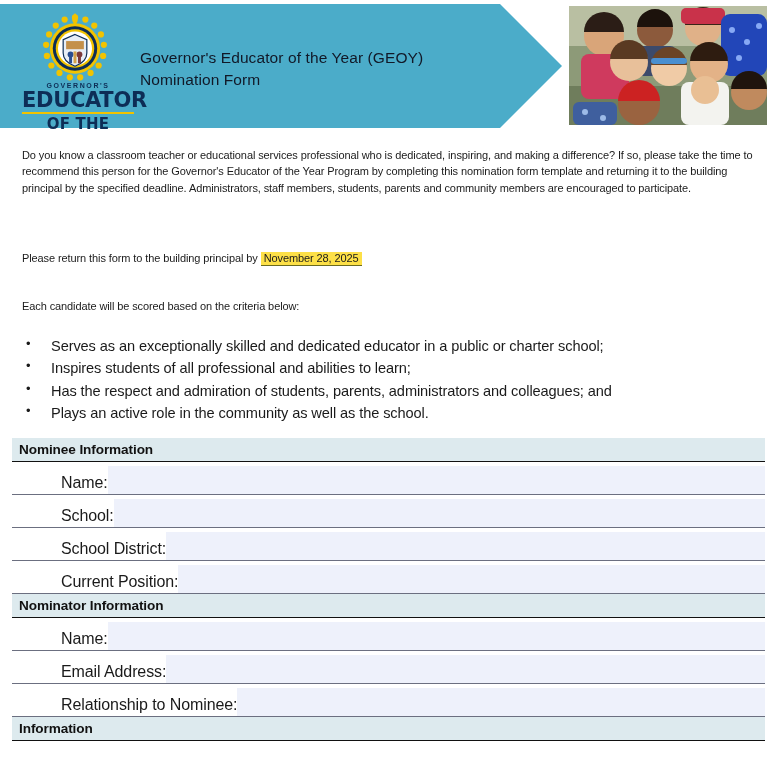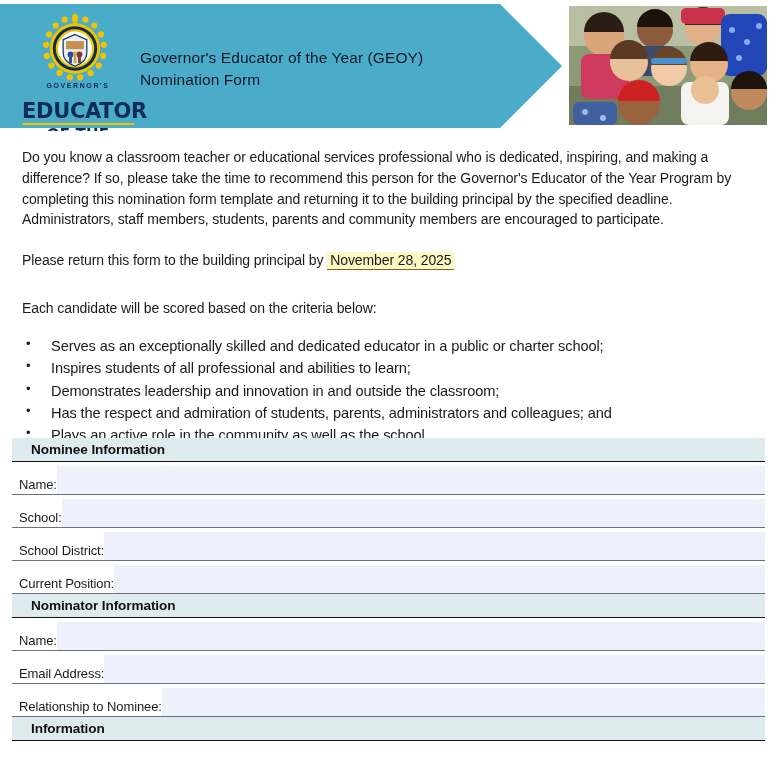--- a/index.html
+++ b/index.html
@@ -61,21 +61,21 @@
     letter-spacing: 1.6px;
     color: #0d2d56;
     display: block;
   }
   .logo-educator {
     font-size: 21px;
     font-weight: bold;
     letter-spacing: -0.3px;
     color: #0d2d56;
     display: block;
-    margin-top: 12px;
+    margin-top: 1px;
     font-family: "DejaVu Sans", sans-serif;
     border-bottom: 2.5px solid #f2c300;
     padding-bottom: 1px;
   }
   .logo-ofyear {
     font-size: 15px;
     font-weight: bold;
     letter-spacing: 0.2px;
     color: #0d2d56;
     display: block;
@@ -108,31 +108,31 @@
   .content {
     position: absolute;
     left: 0;
     top: 131px;
     width: 776px;
   }
   .para {
     position: absolute;
     left: 22px;
     width: 738px;
-    font-size: 14px;
+    font-size: 11px;
     line-height: 1.485;
     color: #1a1a1a;
     letter-spacing: -0.1px;
   }
   #intro-para { top: 16px; }
   #return-para { top: 119px; }
   #criteria-para { top: 167px; }
 
   .highlight {
-    background: #fef9c3;
+    background: #fde047;
     border-bottom: 1px solid #6b6b20;
     padding: 0 3px 1px 3px;
   }
 
   .bullets {
     position: absolute;
     top: 204px;
     left: 22px;
     width: 738px;
     margin: 0;
@@ -162,44 +162,45 @@
     left: 12px;
     top: 307px;
     width: 753px;
   }
   .section-head {
     background: #DDEAEE;
     border-bottom: 1.6px solid #111;
     font-size: 13.6px;
     font-weight: bold;
     color: #111;
-    padding: 3px 0 3px 19px;
+    padding: 3px 0 3px 7px;
     letter-spacing: -0.1px;
     height: 17px;
     line-height: 17px;
     box-sizing: content-box;
   }
   .field-row {
     display: flex;
     align-items: flex-end;
     height: 33px;
     border-bottom: 1.3px solid #6b6f80;
     box-sizing: border-box;
   }
   .field-label {
-    font-size: 13px;
+    font-size: 16px;
     color: #1a1a1a;
     letter-spacing: -0.1px;
     padding: 0 0 2px 7px;
     white-space: nowrap;
     flex: 0 0 auto;
     background: #ffffff;
     align-self: stretch;
     display: flex;
     align-items: flex-end;
+    margin-left: 42px;
   }
   .field-input {
     flex: 1 1 auto;
     align-self: stretch;
     background: #EEF1FB;
     margin-top: 4px;
   }
 </style>
 </head>
 <body>
@@ -332,21 +333,20 @@
 
   <div class="para" id="intro-para">Do you know a classroom teacher or educational services professional who is dedicated, inspiring, and making a difference? If so, please take the time to recommend this person for the Governor's Educator of the Year Program by completing this nomination form template and returning it to the building principal by the specified deadline. Administrators, staff members, students, parents and community members are encouraged to participate.</div>
 
   <div class="para" id="return-para"><span>Please return this form to the building principal by </span><span class="highlight">November 28, 2025</span></div>
 
   <div class="para" id="criteria-para">Each candidate will be scored based on the criteria below:</div>
 
   <ul class="bullets">
     <li>Serves as an exceptionally skilled and dedicated educator in a public or charter school;</li>
     <li>Inspires students of all professional and abilities to learn;</li>
-    <li>Demonstrates leadership and innovation in and outside the classroom;</li>
     <li>Has the respect and admiration of students, parents, administrators and colleagues; and</li>
     <li>Plays an active role in the community as well as the school.</li>
   </ul>
 
   <div class="form">
 
     <div class="section-head">Nominee Information</div>
 
     <div class="field-row">
       <span class="field-label">Name:</span>

